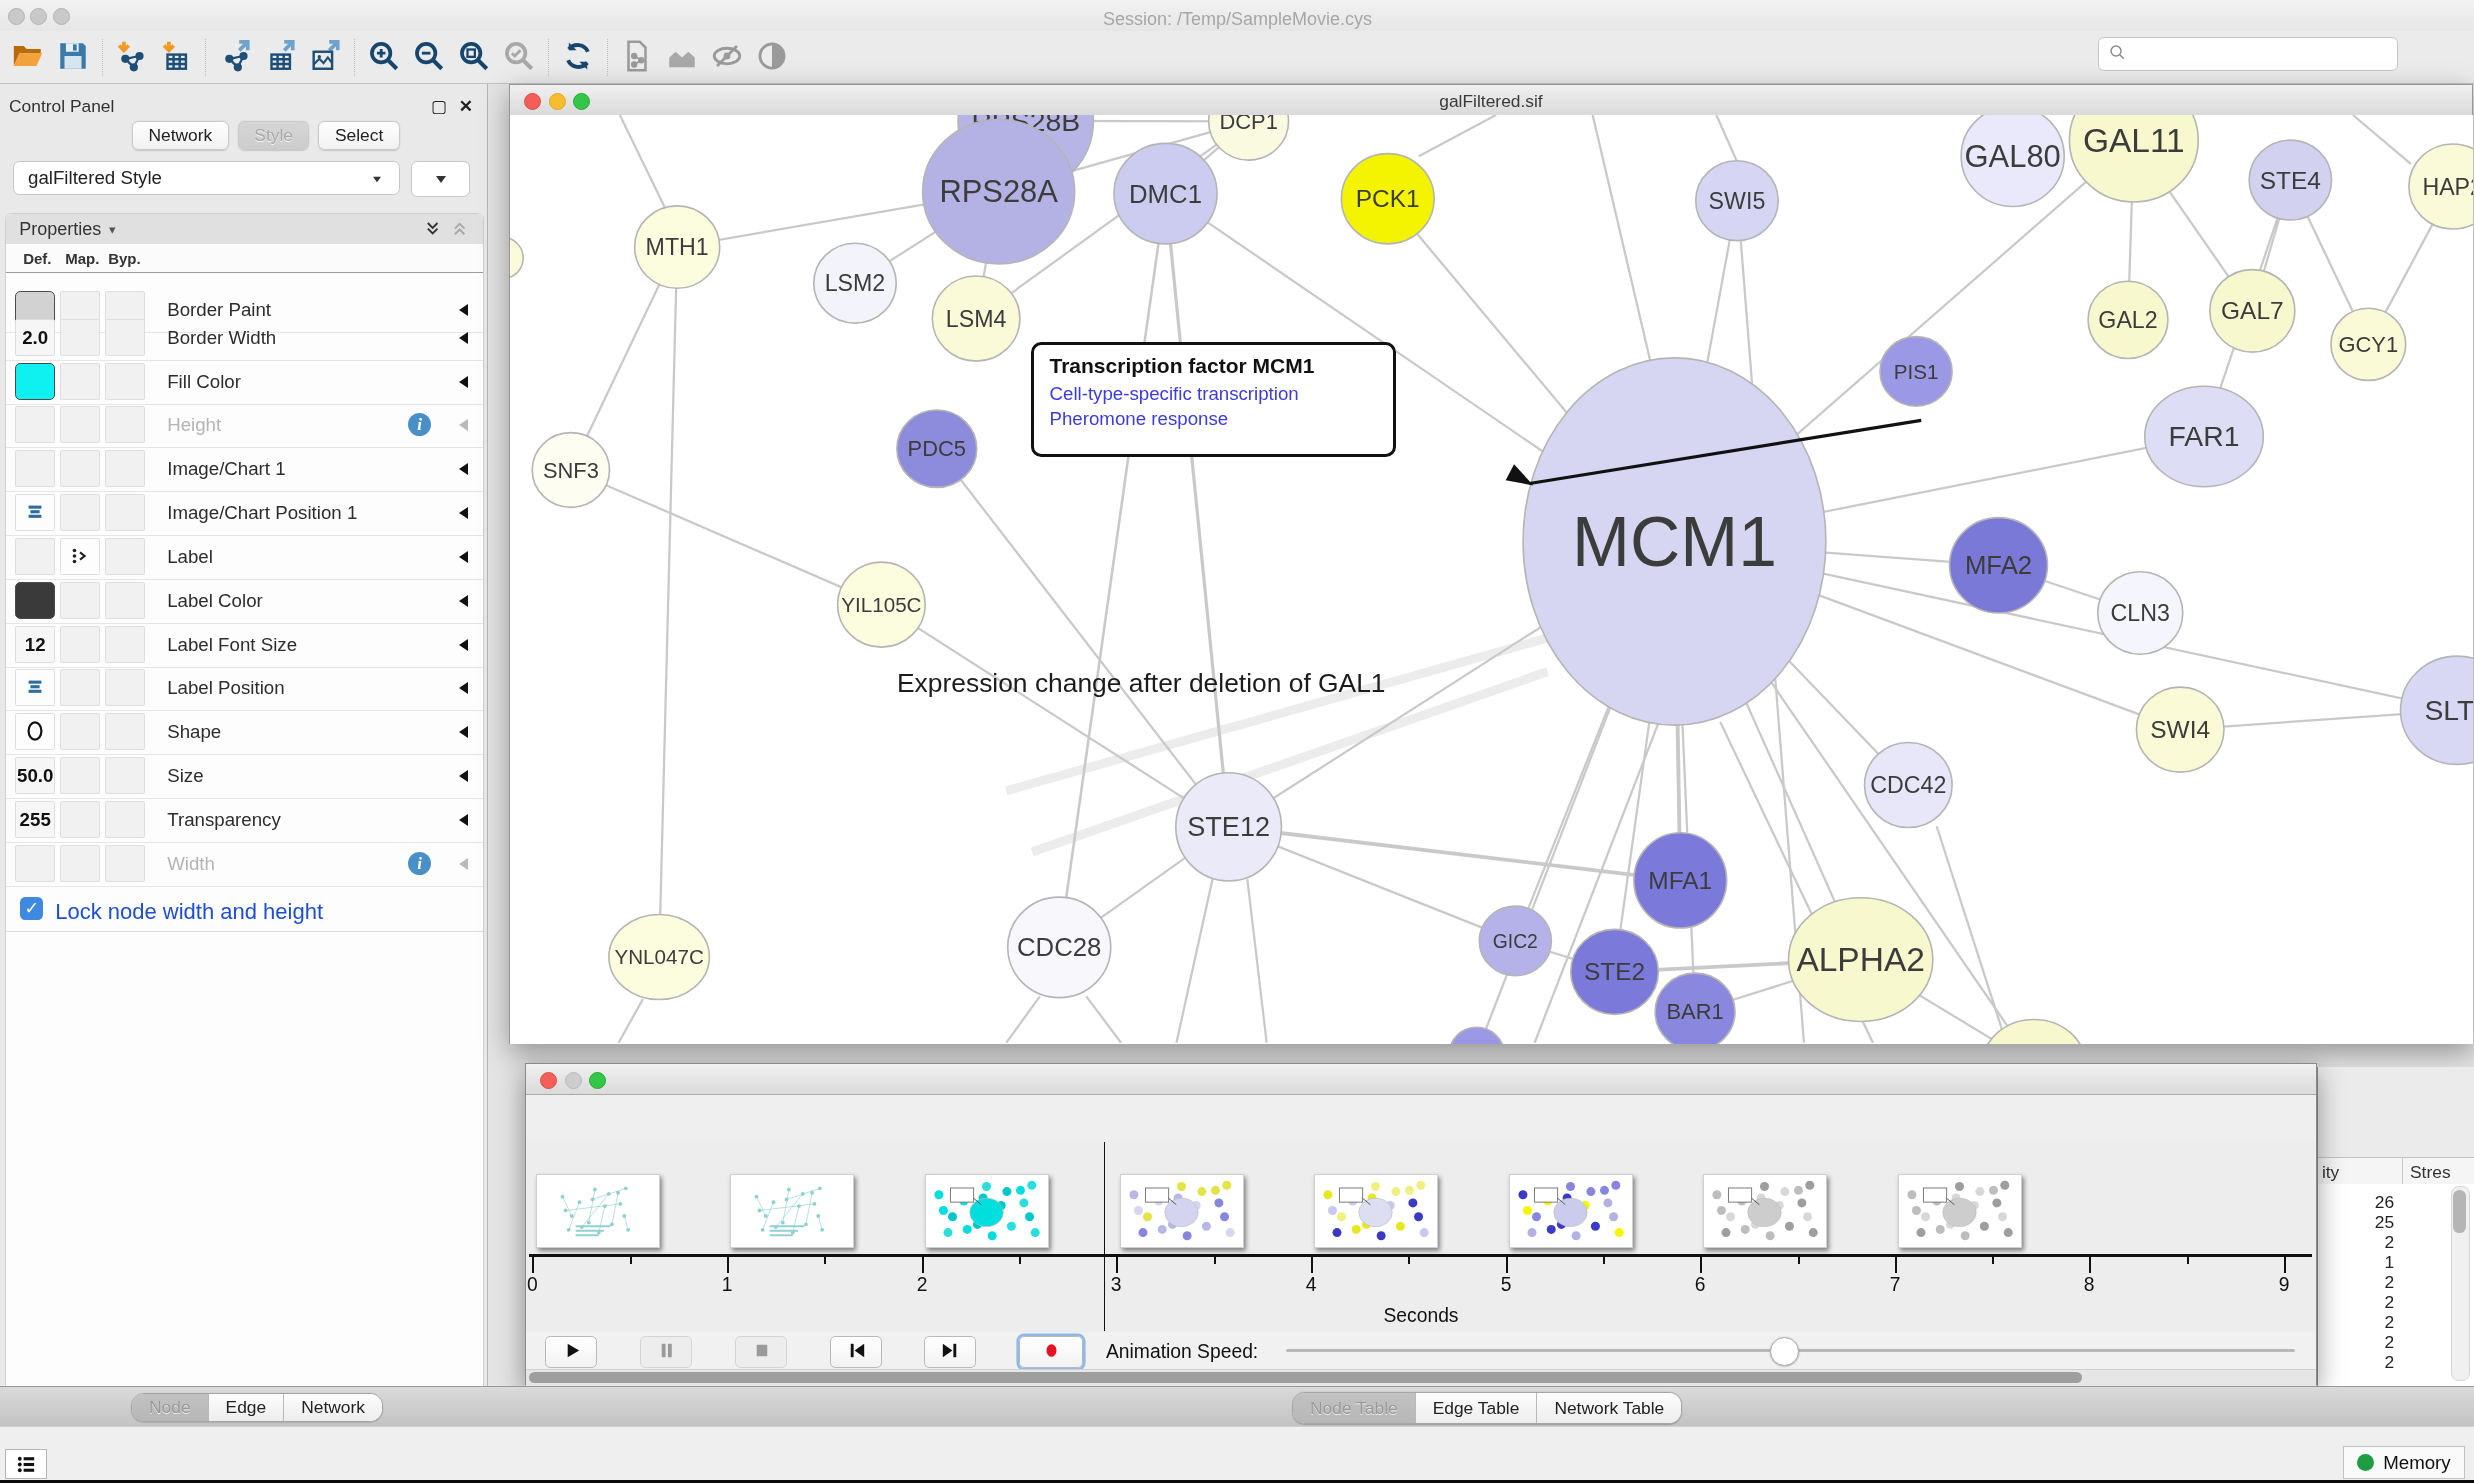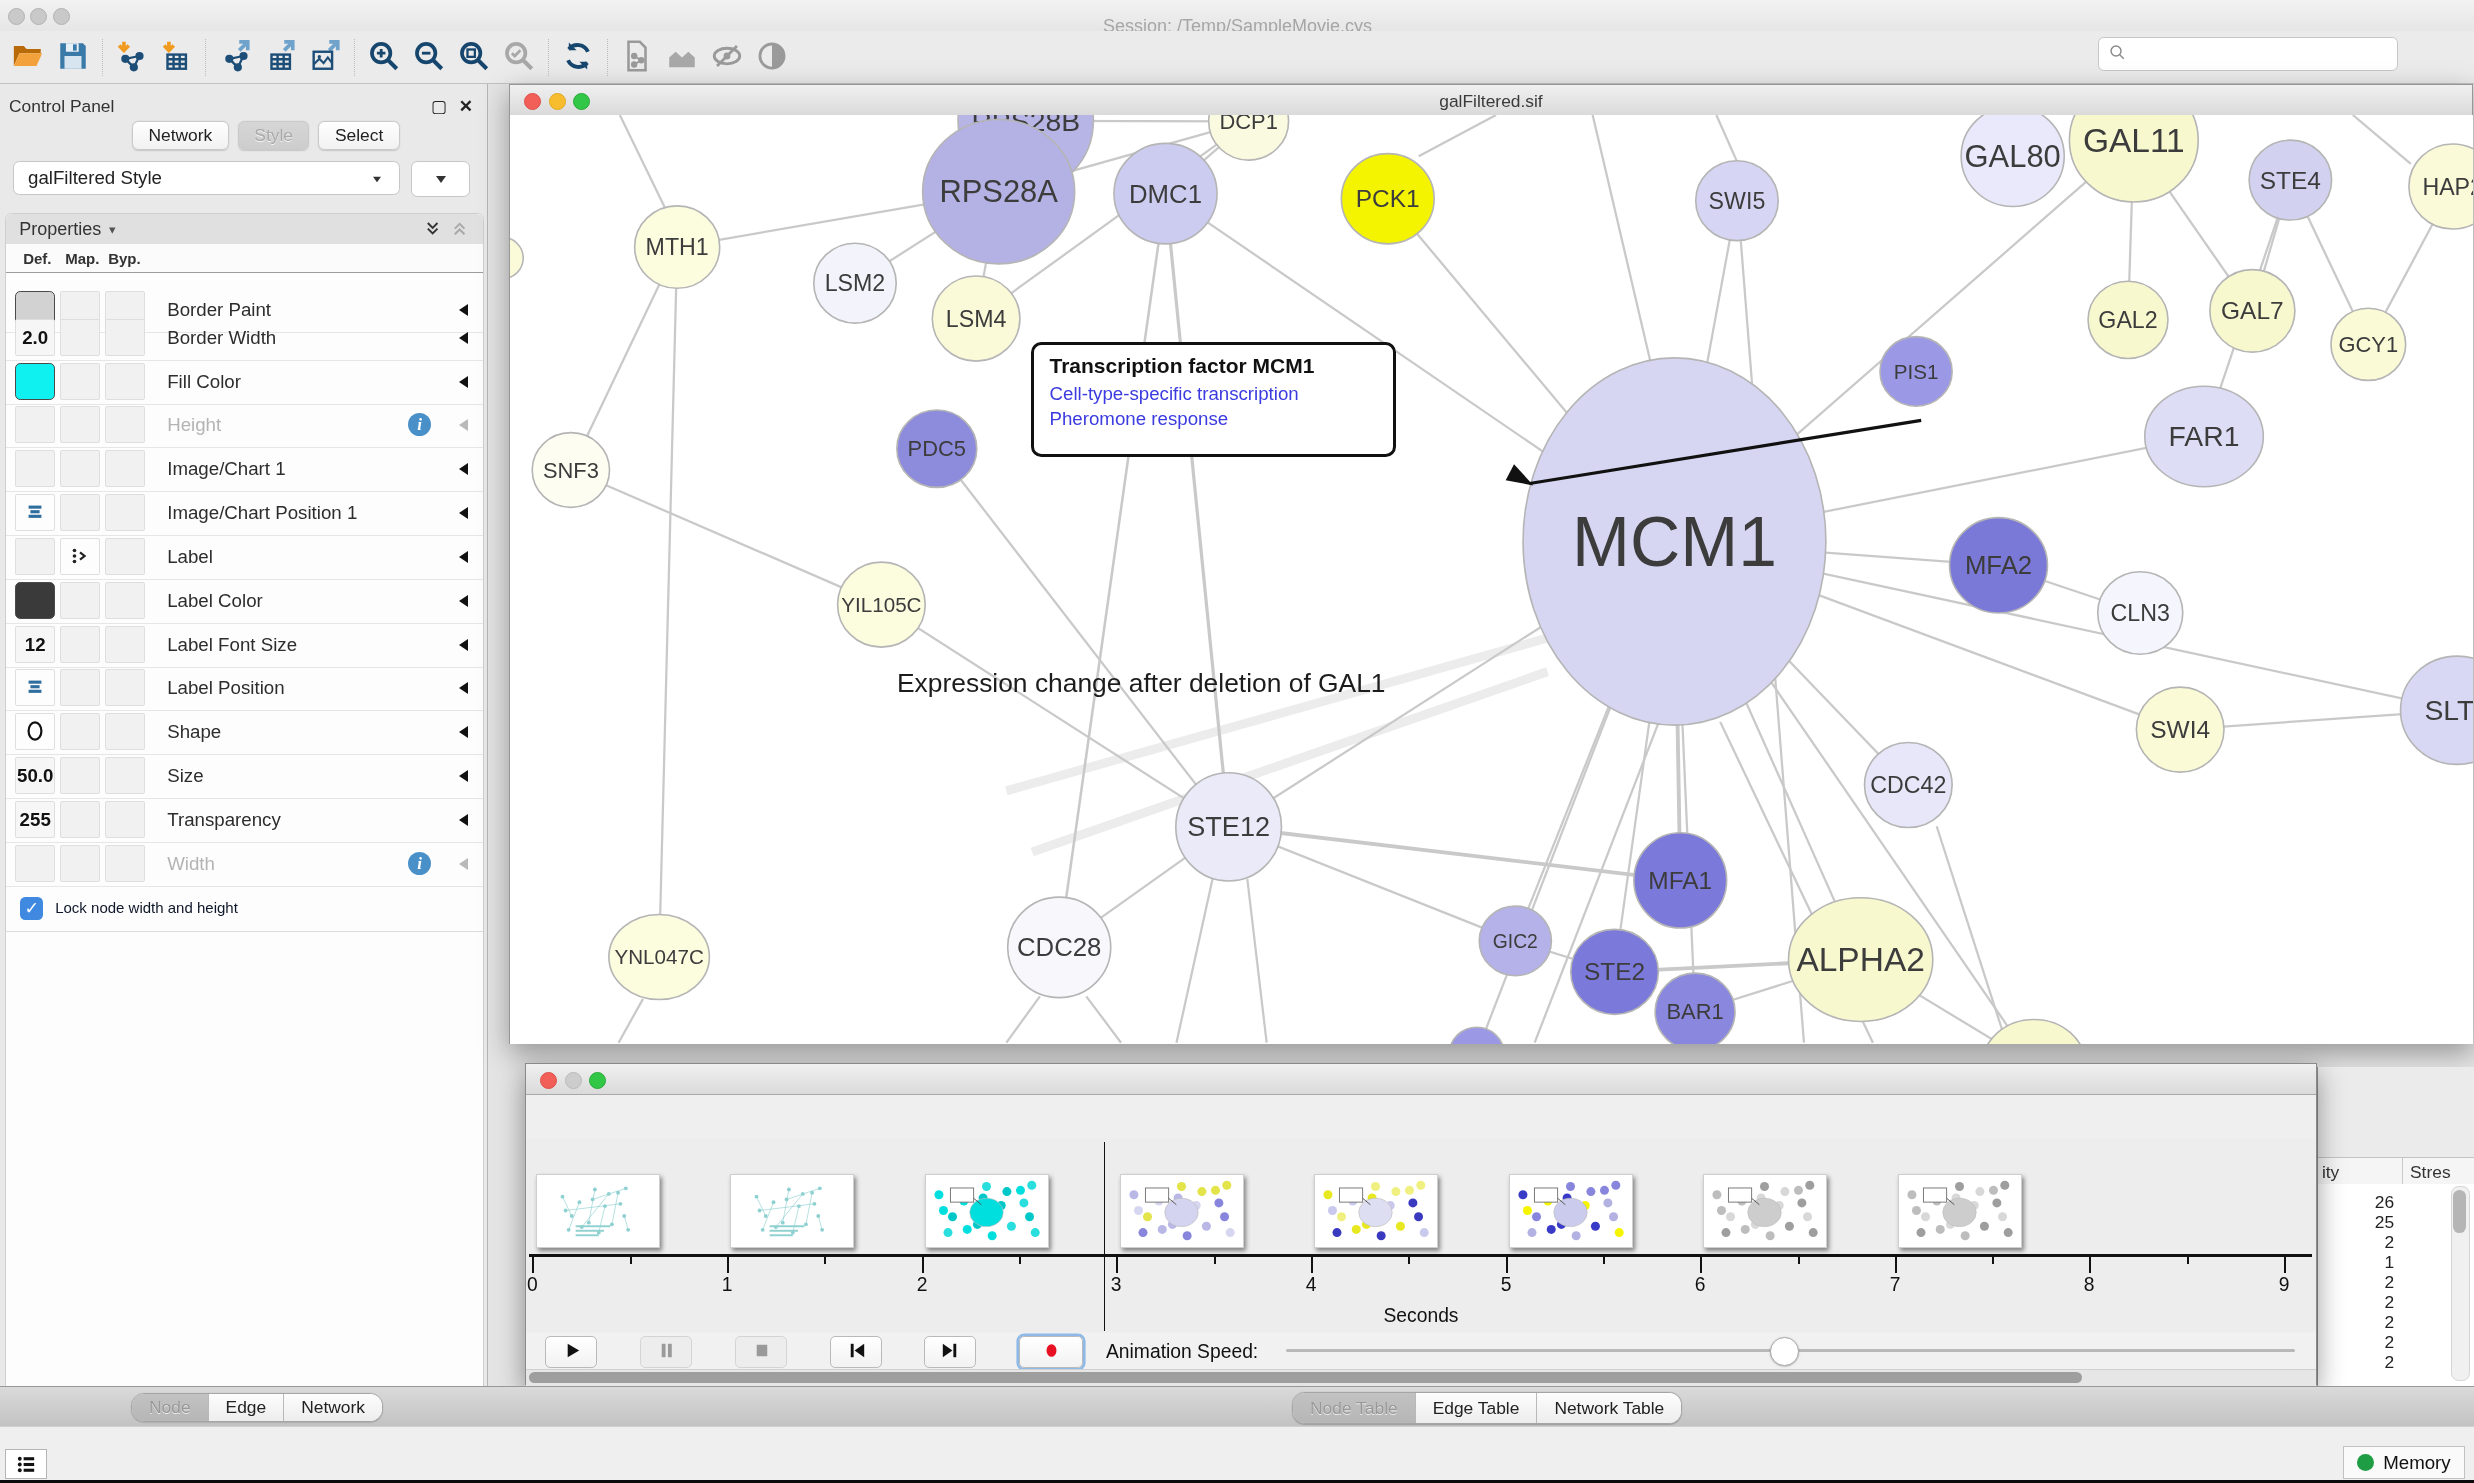--- a/index.html
+++ b/index.html
@@ -2,21 +2,21 @@
 <html style="font-size:10.3px"><head>
 <meta charset="utf-8">
 <style>
   html,body{margin:0;padding:0;background:#555;}
   #root{position:relative;width:2475px;height:1484px;background:#e4e4e4;
         font-family:"Liberation Sans",sans-serif;overflow:hidden;}
   .abs{position:absolute;}
   
   #menubar{left:0;top:0;width:2475px;height:31px;background:linear-gradient(#f2f2f2,#e6e6e6);}
   .tl{position:absolute;top:8.4px;width:15px;height:15px;border-radius:50%;}
-  #menu-title{width:100%;text-align:center;top:16px;font-size:18px;color:#a6a6a6;}
+  #menu-title{width:100%;text-align:center;top:9px;font-size:18px;color:#a6a6a6;}
   #toolbar{left:0;top:31px;width:2475px;height:53px;background:#ebebeb;border-bottom:0.6px solid #c2c2c2;
            display:flex;align-items:center;padding-left:5.2px;box-sizing:border-box;}
   .tbtn{width:36px;height:36px;display:flex;align-items:center;justify-content:center;margin:0 4.5px;}
   .tsep{width:0;height:37px;border-left:1.3px dotted #bdbdbd;margin:0 6.4px;}
   #search-box{right:77px;top:37px;width:300px;height:34px;background:#fff;border:0.6px solid #c6c6c6;
               border-radius:5.8px;display:flex;align-items:center;padding-left:9px;box-sizing:border-box;}
   #search-input{border:none;outline:none;font-size:17.4px;flex:1;background:transparent;margin-left:6.4px;}
   
   #control-panel{left:0;top:84px;width:487px;height:1302px;background:#e9e9e9;border-right:0.6px solid #b5b5b5;}
   #cp-title{left:9px;top:11.6px;font-size:17.4px;color:#333;}
@@ -43,21 +43,21 @@
   .plabel.dis{color:#b4b4b4;}
   .parrow{position:absolute;right:15.5px;top:16px;width:0;height:0;border-top:6.4px solid transparent;
           border-bottom:6.4px solid transparent;border-right:9px solid #111;}
   .parrow.dis{border-right-color:#b9b9b9;}
   .pinfo{position:absolute;right:52px;top:10.3px;width:23px;height:23px;border-radius:50%;background:#4a90c8;color:#fff;
          font-family:"Liberation Serif",serif;font-style:italic;font-weight:bold;font-size:17px;
          display:flex;align-items:center;justify-content:center;}
   #lock-row{position:absolute;left:0;width:100%;height:45px;border-bottom:0.6px solid #dcdcdc;}
   #lock-check{position:absolute;left:14px;top:11px;width:23px;height:23px;background:#3f8ae0;border-radius:5.2px;
               color:#fff;font-size:17.4px;display:flex;align-items:center;justify-content:center;}
-  #lock-label{position:absolute;left:49px;top:13px;font-size:15px;color:#0f172a;}
+  #lock-label{position:absolute;left:49px;top:13px;font-size:22px;color:#1d4ed8;}
   
   .seg{display:flex;border:0.6px solid #a5a5a5;border-radius:13px;overflow:hidden;background:#fdfdfd;
        box-shadow:0 0.6px 1.3px rgba(0,0,0,.2);}
   .seg>div{padding:0 17px;display:flex;align-items:center;border-left:0.6px solid #b9b9b9;font-size:17.4px;color:#222;
            background:linear-gradient(#fdfdfd,#ededed);white-space:nowrap;}
   .seg>div:first-child{border-left:none;}
   .seg>div.on{background:linear-gradient(#c2c2c2,#b6b6b6);color:#989898;text-shadow:0 0.6px 0 #eee;}
   
   #net-window{left:509px;top:84px;width:1964px;height:960px;background:#fff;border:0.6px solid #979797;
               box-shadow:0 9px 26px rgba(0,0,0,.35);box-sizing:border-box;}

